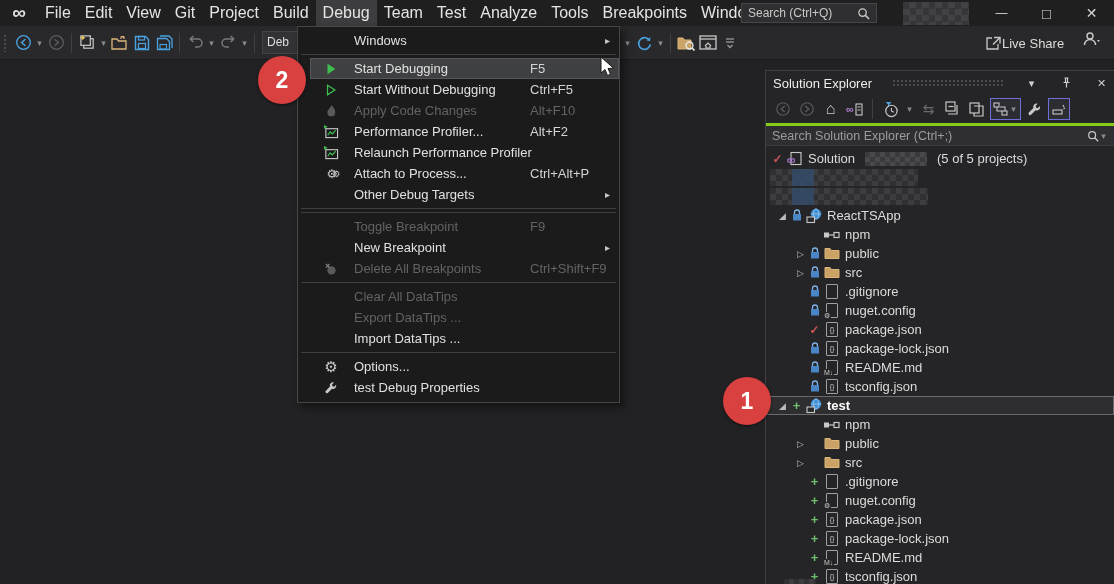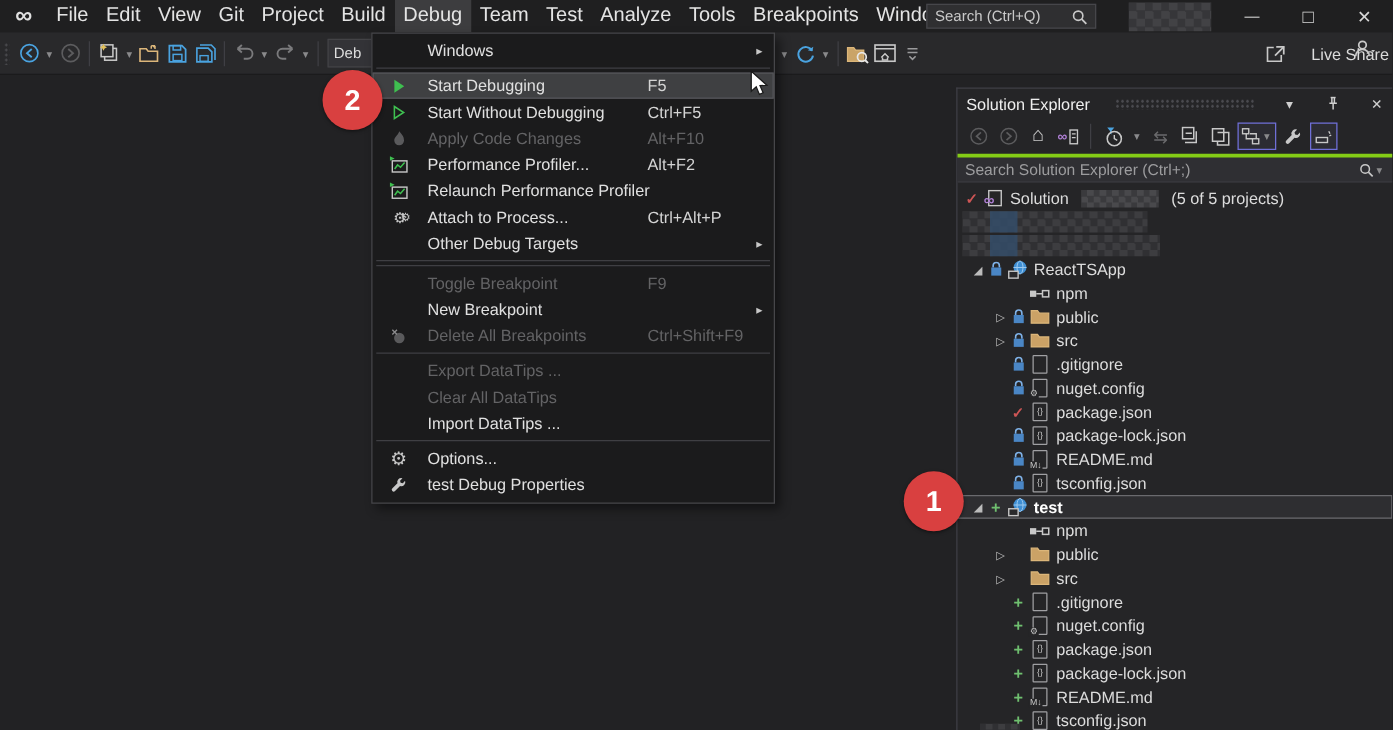--- a/index.html
+++ b/index.html
@@ -30,30 +30,30 @@
   .toolbar { position:absolute; left:0; top:26px; width:1114px; height:34px; background:#29292b;
              border-bottom:1px solid #1b1b1c; display:flex; align-items:center; }
   .grip { width:5px; height:18px; margin:0 4px 0 3px;
           background-image:radial-gradient(#4c4c50 1px, transparent 1.1px); background-size:4px 4px; }
   .tbtn { width:22px; height:24px; display:flex; align-items:center; justify-content:center; }
   .tcaret { width:11px; color:#8a8a8c; font-size:9px; display:flex; align-items:center; justify-content:center; }
   .tsep { width:1px; height:20px; background:#3f3f44; margin:0 4px; }
   .combo { position:absolute; left:262px; top:31px; width:50px; height:23px; background:#333337;
            border:1px solid #434346; color:#dedede; font-size:12px; padding:3px 4px; overflow:hidden; white-space:nowrap; }
   .tb-right { position:absolute; left:622px; top:31px; display:flex; align-items:center; height:24px; }
-  .liveshare { position:absolute; left:1012px; top:31px; display:flex; align-items:center; gap:20px;
+  .liveshare { position:absolute; left:985px; top:31px; display:flex; align-items:center; gap:0;
                color:#dcdcdc; font-size:13px; height:24px; }
   .person { position:absolute; left:1082px; top:31px; }
 
   
   .dmenu { position:absolute; left:297px; top:26px; width:323px; background:#1b1b1c;
            border:1px solid #464649; padding:3px 0 4px 0; box-shadow:4px 4px 8px rgba(0,0,0,.45);
            z-index:5; }
   .drow { height:21px; display:flex; align-items:center; position:relative; color:#e0e0e0;
-          font-size:13px; padding-left:10px; }
+          font-size:13px; padding-left:10px;margin-left:12px; }
   .drow .ic { width:22px; height:18px; display:flex; align-items:center; justify-content:center; margin-right:12px; }
   .drow .lbl { white-space:nowrap; }
   .drow .sc { position:absolute; left:220px; color:#d4d4d4; font-size:13px; }
   .drow .sub { position:absolute; right:9px; color:#c8c8c8; font-size:10px; }
   .drow.dis, .drow.dis .sc { color:#636365; }
   .drow.hl { background:#3f4042; outline:1px solid #55555a; outline-offset:-1px; }
   .dsep { height:1px; background:#3f3f43; margin:3px 3px 3px 3px; }
 
   
   .sepanel { position:absolute; left:765px; top:70px; width:349px; height:514px; background:#252527;
@@ -335,25 +335,25 @@
         <circle cx="8" cy="9" r="4.5" fill="#5a5a5c"></circle>
         <path d="M2 2 l4 4 M6 2 l-4 4" stroke="#8a8a8c" stroke-width="1.2"></path>
           </svg>
         </span>
       <span class="lbl">Delete All Breakpoints</span>
       <span class="sc">Ctrl+Shift+F9</span>
     </div>
     <div class="dsep"></div>
     <div class="drow dis">
       <span class="ic"></span>
-        <span class="lbl">Export DataTips ...</span>
+        <span class="lbl">Clear All DataTips</span>
     </div>
     <div class="drow dis">
       <span class="ic"></span>
-        <span class="lbl">Clear All DataTips</span>
+        <span class="lbl">Export DataTips ...</span>
     </div>
     <div class="drow">
       <span class="ic"></span>
         <span class="lbl">Import DataTips ...</span>
     </div>
     <div class="dsep"></div>
     <div class="drow">
       <span class="ic" style="color:#c8c8c8;font-size:15px">⚙</span>
       <span class="lbl">Options...</span>
     </div>

